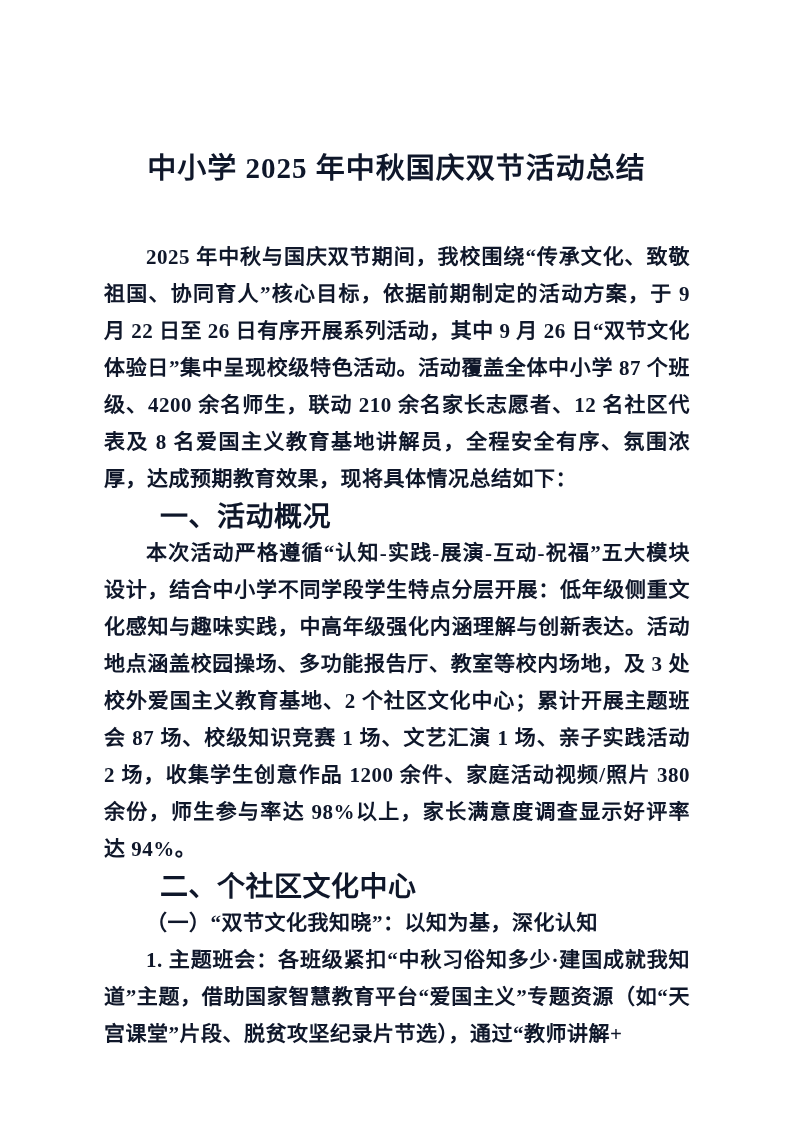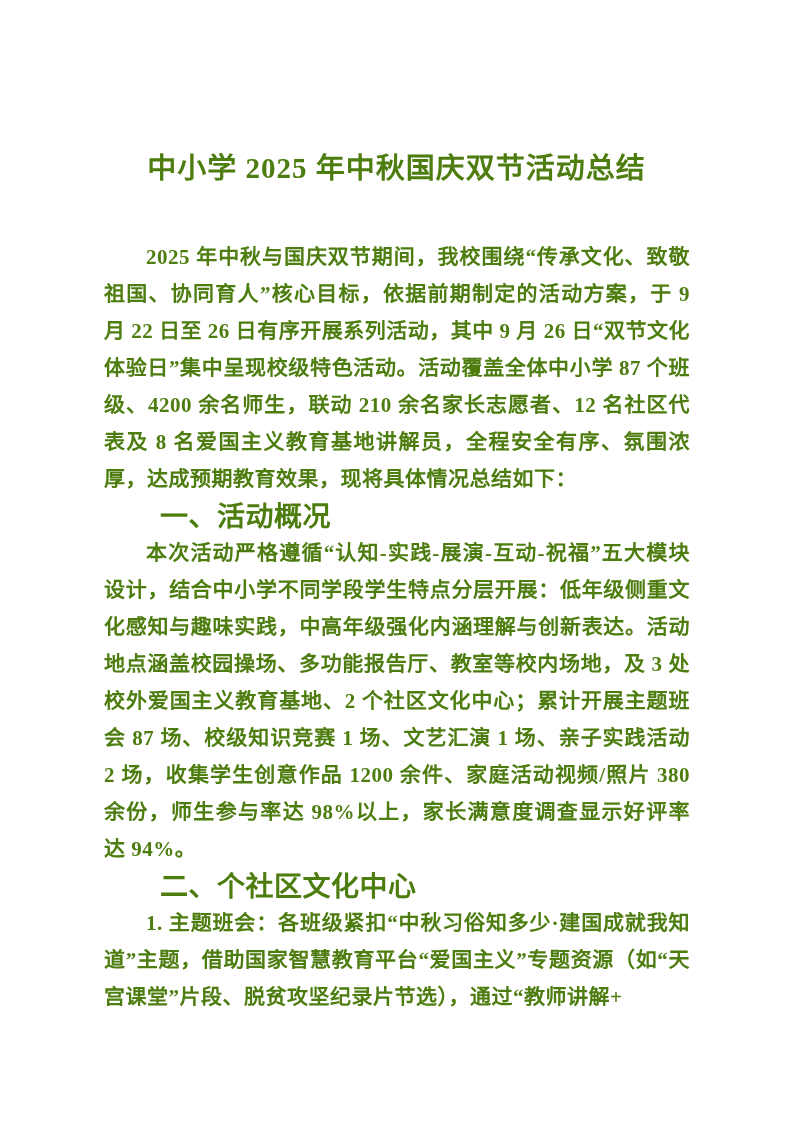--- a/index.html
+++ b/index.html
@@ -5,21 +5,21 @@
   html, body {
     margin: 0;
     padding: 0;
     background: #ffffff;
   }
   .page {
     position: relative;
     width: 793px;
     height: 1122px;
     background: #ffffff;
-    color: #4d7c0f;
+    color: #0f172a;
     font-family: "Liberation Serif", "DejaVu Serif", serif;
     overflow: hidden;
     box-sizing: border-box;
   }
   .doc-title {
     margin: 0;
     padding-top: 149px;
     text-align: center;
     font-size: 29px;
     line-height: 38px;
@@ -58,16 +58,17 @@
 
   <div class="doc-body">
     <p class="para">2025 年中秋与国庆双节期间，我校围绕“传承文化、致敬祖国、协同育人”核心目标，依据前期制定的活动方案，于 9 月 22 日至 26 日有序开展系列活动，其中 9 月 26 日“双节文化体验日”集中呈现校级特色活动。活动覆盖全体中小学 87 个班级、4200 余名师生，联动 210 余名家长志愿者、12 名社区代表及 8 名爱国主义教育基地讲解员，全程安全有序、氛围浓厚，达成预期教育效果，现将具体情况总结如下：</p>
 
     <h2 class="heading">一、活动概况</h2>
 
     <p class="para">本次活动严格遵循“认知-实践-展演-互动-祝福”五大模块设计，结合中小学不同学段学生特点分层开展：低年级侧重文化感知与趣味实践，中高年级强化内涵理解与创新表达。活动地点涵盖校园操场、多功能报告厅、教室等校内场地，及 3 处校外爱国主义教育基地、2 个社区文化中心；累计开展主题班会 87 场、校级知识竞赛 1 场、文艺汇演 1 场、亲子实践活动 2 场，收集学生创意作品 1200 余件、家庭活动视频/照片 380 余份，师生参与率达 98%以上，家长满意度调查显示好评率达 94%。</p>
 
     <h2 class="heading">二、个社区文化中心</h2>
 
+    <p class="para">（一）“双节文化我知晓”：以知为基，深化认知</p>
 
     <p class="para">1. 主题班会：各班级紧扣“中秋习俗知多少·建国成就我知道”主题，借助国家智慧教育平台“爱国主义”专题资源（如“天宫课堂”片段、脱贫攻坚纪录片节选），通过“教师讲解+</p>
   </div>
 </div>
 
 </body></html>

